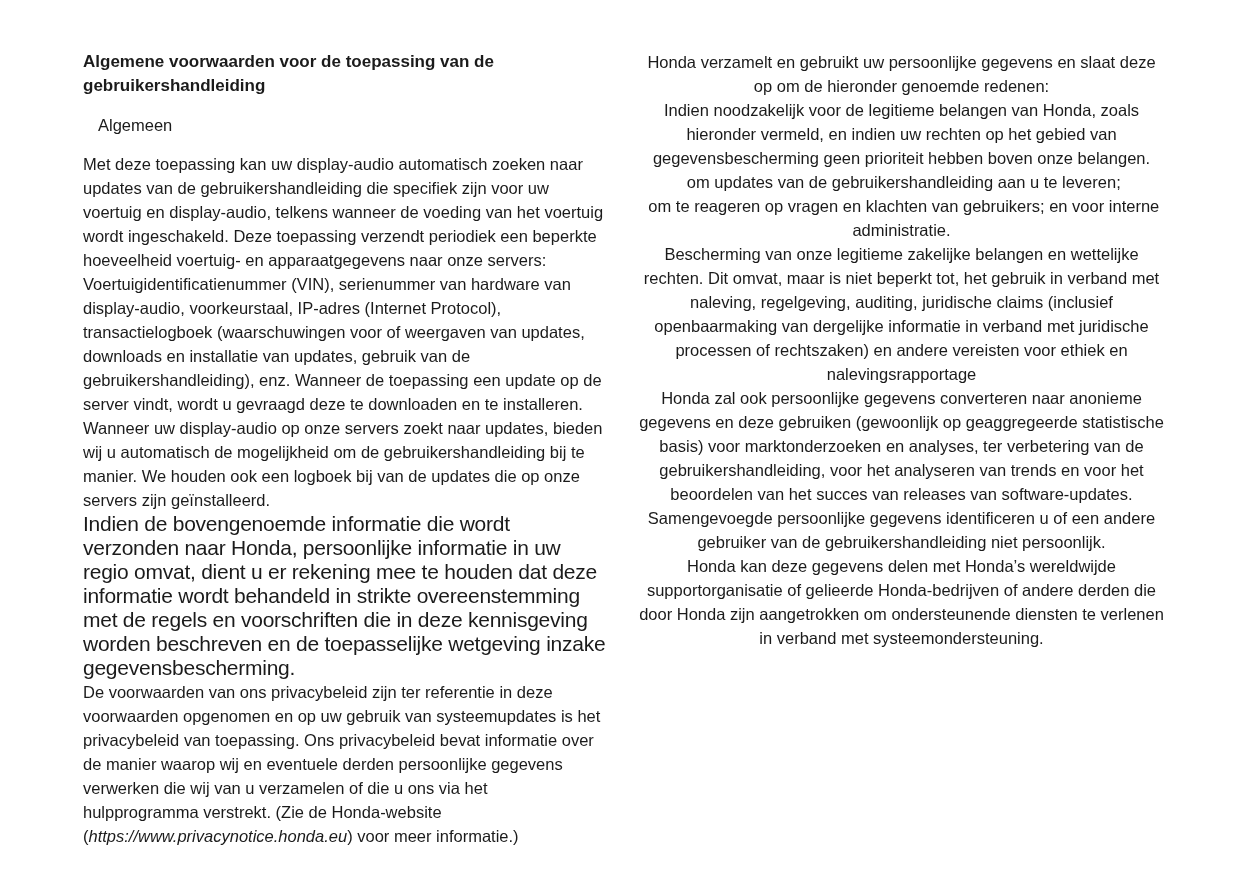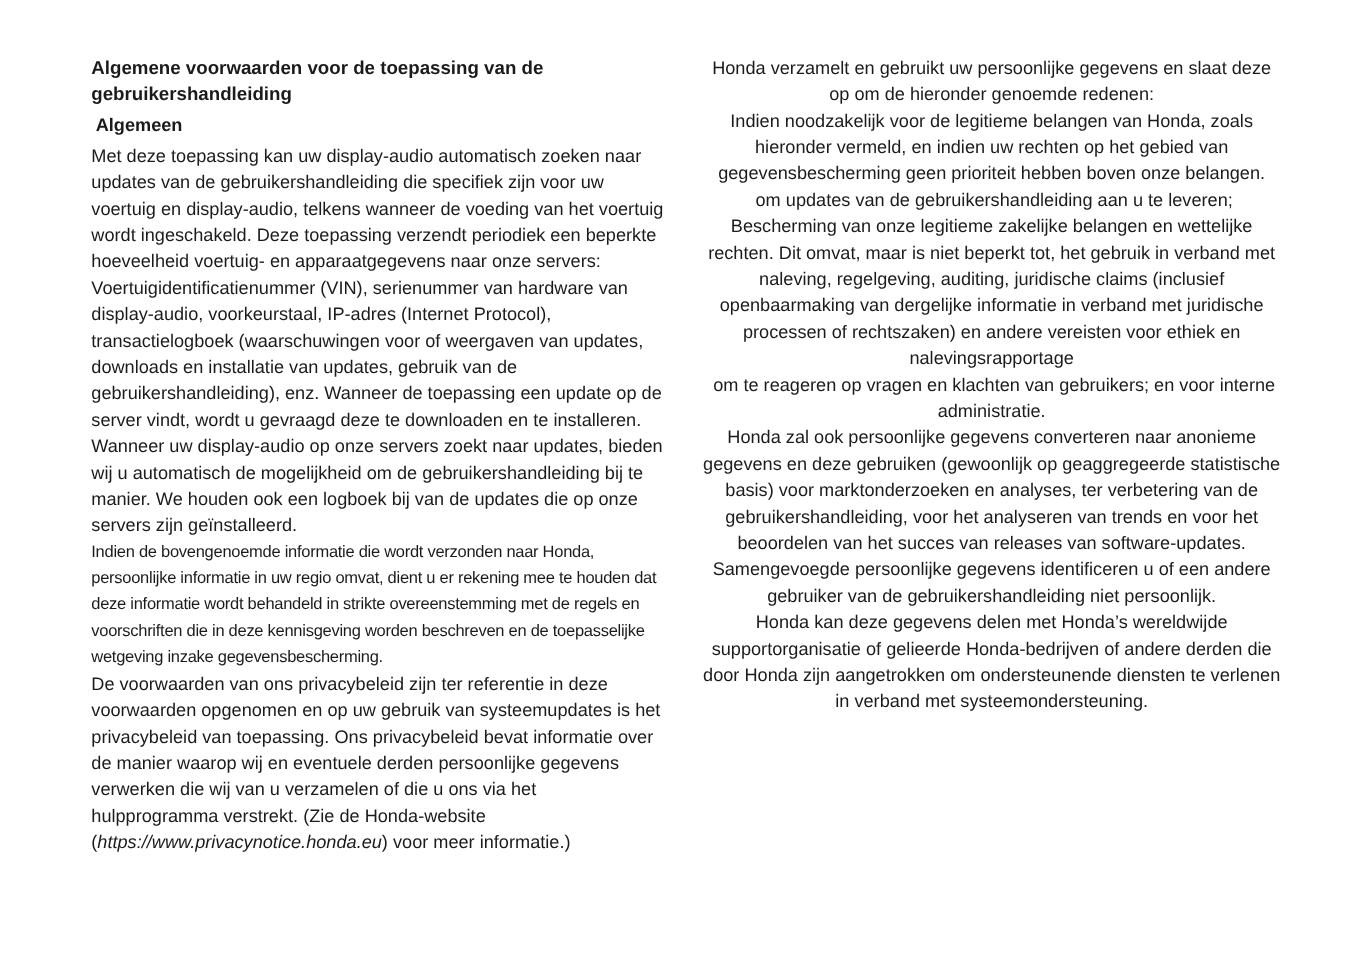--- a/index.html
+++ b/index.html
@@ -31,27 +31,27 @@
   .col-left  { left: 83px;  width: 524px; }
   .col-right { left: 638px; width: 527px; text-align: center; }
 
   .doc-heading {
     font-size: 17px;
     font-weight: bold;
     line-height: 24px;
     margin: 0;
   }
   .subheading {
-    font-weight: bold;
-    margin: 4px;
+    font-weight: normal;
+    margin: 15px;
   }
   p.para { margin: 0; }
   .mb { margin-bottom: 24px; }      
   .condensed {
-    font-size: 15px;
+    font-size: 21px;
     letter-spacing: -0.25px;
   }
   .purpose-item {
     white-space: pre-wrap;          
   }
   .url-italic { font-style: italic; }
 </style>
 </head>
 <body>
 
@@ -73,22 +73,22 @@
   </div>
 
   <div class="col col-right">
     <p class="para">Honda verzamelt en gebruikt uw persoonlijke gegevens en slaat deze op om de hieronder genoemde redenen:</p>
 
     <p class="para">Indien noodzakelijk voor de legitieme belangen van Honda, zoals hieronder vermeld, en indien uw rechten op het gebied van gegevensbescherming geen prioriteit hebben boven onze belangen.</p>
 
     <p class="para purpose-item"> om updates van de gebruikershandleiding aan u te leveren;</p>
 
 
+    <p class="para purpose-item mb"> om te reageren op vragen en klachten van gebruikers; en voor interne administratie.</p>
+
     <p class="para mb">Bescherming van onze legitieme zakelijke belangen en wettelijke rechten. Dit omvat, maar is niet beperkt tot, het gebruik in verband met naleving, regelgeving, auditing, juridische claims (inclusief openbaarmaking van dergelijke informatie in verband met juridische processen of rechtszaken) en andere vereisten voor ethiek en nalevingsrapportage</p>
-
-    <p class="para purpose-item mb"> om te reageren op vragen en klachten van gebruikers; en voor interne administratie.</p>
 
     <p class="para mb">Honda zal ook persoonlijke gegevens converteren naar anonieme gegevens en deze gebruiken (gewoonlijk op geaggregeerde statistische basis) voor marktonderzoeken en analyses, ter verbetering van de gebruikershandleiding, voor het analyseren van trends en voor het beoordelen van het succes van releases van software-updates. Samengevoegde persoonlijke gegevens identificeren u of een andere gebruiker van de gebruikershandleiding niet persoonlijk.</p>
 
     <p class="para">Honda kan deze gegevens delen met Honda’s wereldwijde supportorganisatie of gelieerde Honda-bedrijven of andere derden die door Honda zijn aangetrokken om ondersteunende diensten te verlenen in verband met systeemondersteuning.</p>
   </div>
 
 </div>
 
 </body></html>

